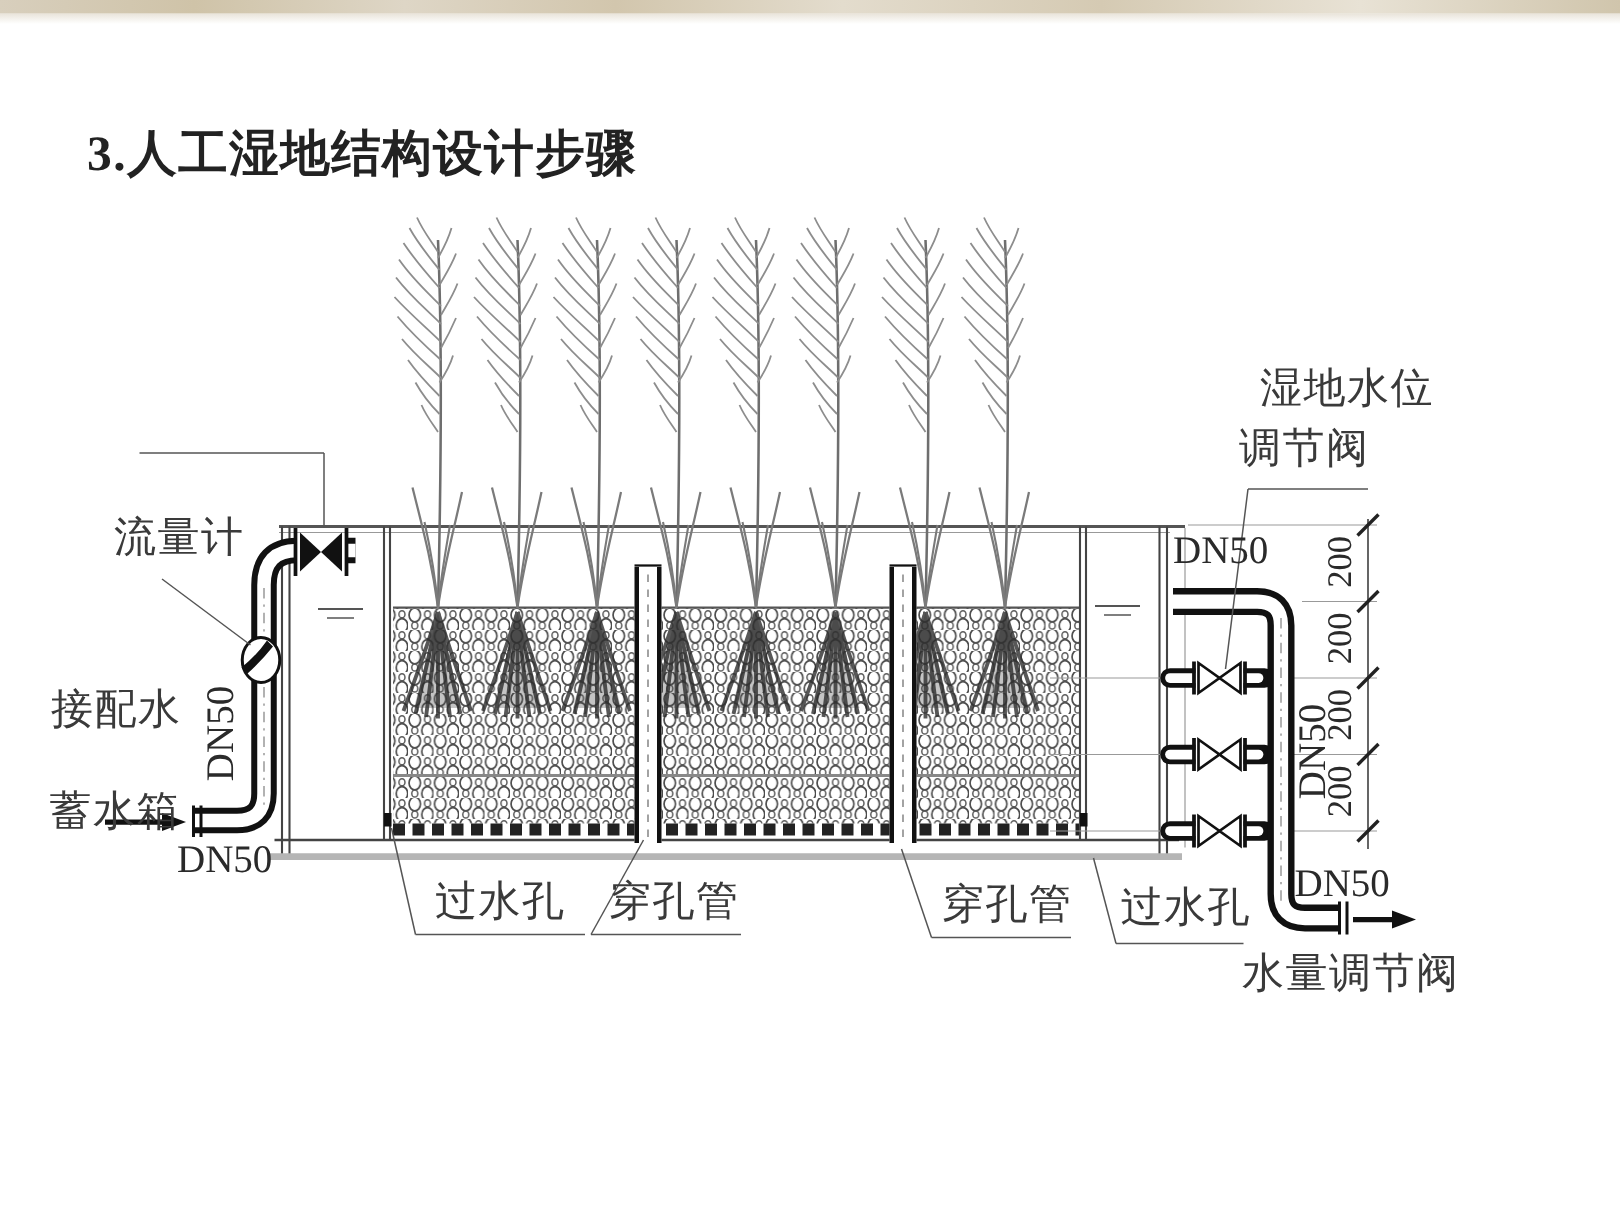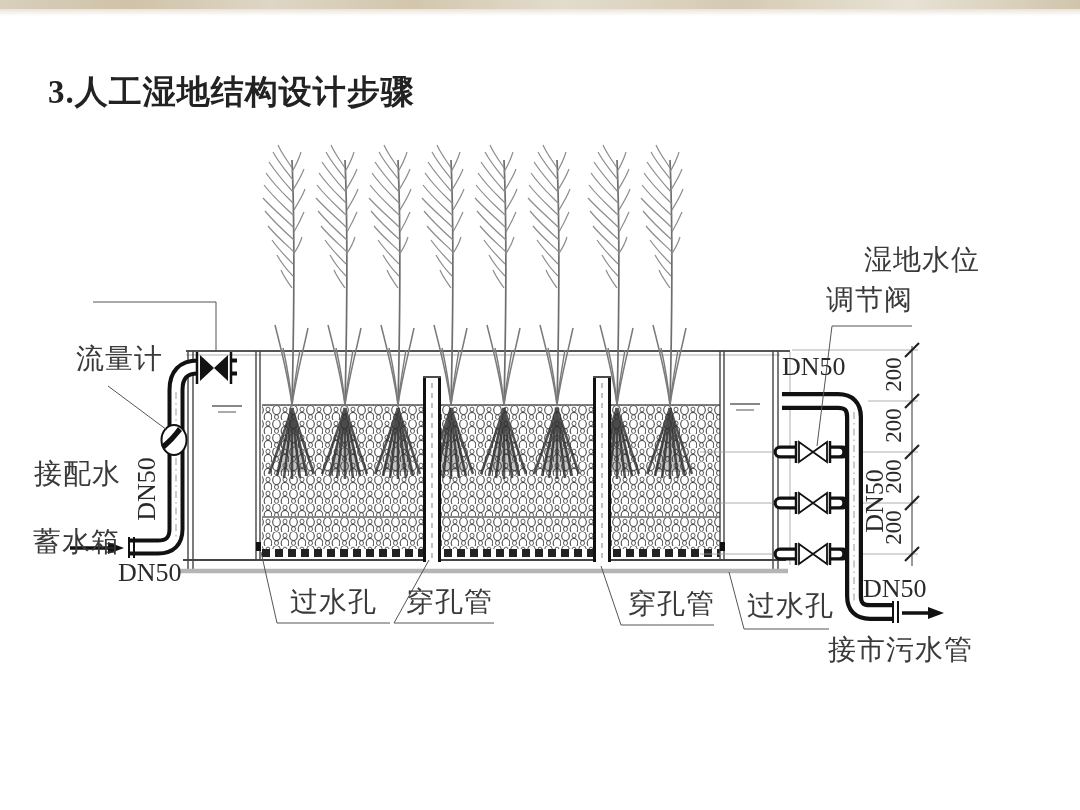--- a/index.html
+++ b/index.html
@@ -2,21 +2,21 @@
 <html><head>
 <meta charset="utf-8">
 <style>
   html,body{margin:0;padding:0;background:#ffffff;}
   .slide{position:relative;width:1080px;height:810px;background:#ffffff;overflow:hidden;
          font-family:"Liberation Serif",serif;}
   .top-bar{position:absolute;left:0;top:0;width:1080px;height:9px;
     background:linear-gradient(90deg,#d8cfbd 0%,#cfc3a8 12%,#ded6c6 25%,#d2c6ad 38%,#e3dccd 52%,#d5cab3 68%,#e8e2d5 84%,#d0c5ac 100%);}
   .top-bar-fade{position:absolute;left:0;top:9px;width:1080px;height:7px;
     background:linear-gradient(180deg,rgba(215,206,188,.55),rgba(255,255,255,0));}
-  .title{position:absolute;left:46px;top:68px;margin:2px;font-size:33px;font-weight:bold;
+  .title{position:absolute;left:46px;top:68px;margin:12px;font-size:33px;font-weight:bold;
     color:#222;letter-spacing:1px;font-family:"Liberation Serif",serif;white-space:nowrap;text-align:center;}
   svg.canvas{position:absolute;left:0;top:0;}
   .lbl{position:absolute;font-size:28px;color:#3a3a3a;letter-spacing:1px;white-space:nowrap;
     font-family:"Liberation Serif",serif;line-height:1;}
   .dn{font-size:26px;color:#2a2a2a;letter-spacing:0;}
   .rot{transform:rotate(-90deg);text-align:center;}
   .dim{font-size:23px;color:#2a2a2a;width:60px;}
 </style>
 </head>
 <body>
@@ -245,24 +245,24 @@
   <div class="lbl" style="left:33px;top:528px">蓄水箱</div>
   <div class="lbl dn rot" style="left:97px;top:476px;width:100px">DN50</div>
   <div class="lbl dn" style="left:118px;top:560px">DN50</div>
 
   <div class="lbl" style="left:290px;top:588px">过水孔</div>
   <div class="lbl" style="left:406px;top:588px">穿孔管</div>
   <div class="lbl" style="left:628px;top:590px">穿孔管</div>
   <div class="lbl" style="left:747px;top:592px">过水孔</div>
 
   <div class="lbl dn" style="left:782px;top:354px">DN50</div>
-  <div class="lbl" style="left:864px;top:246px">湿地水位</div>
+  <div class="lbl" style="left:840px;top:246px">湿地水位</div>
   <div class="lbl" style="left:826px;top:286px">调节阀</div>
   <div class="lbl dn rot" style="left:825px;top:488px;width:100px">DN50</div>
 
   <div class="lbl dn rot dim" style="left:863px;top:363px">200</div>
   <div class="lbl dn rot dim" style="left:863px;top:414px">200</div>
   <div class="lbl dn rot dim" style="left:863px;top:465px">200</div>
   <div class="lbl dn rot dim" style="left:863px;top:516px">200</div>
 
   <div class="lbl dn" style="left:863px;top:576px">DN50</div>
-  <div class="lbl" style="left:828px;top:636px">接市污水管</div>
+  <div class="lbl" style="left:828px;top:636px">水量调节阀</div>
 </div>
 
 </body></html>

